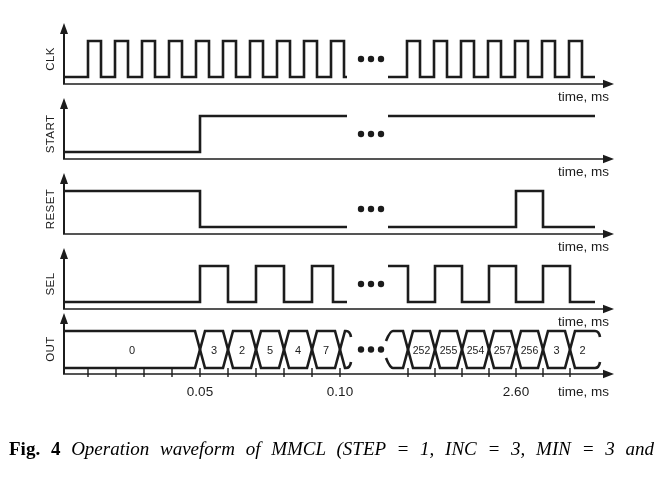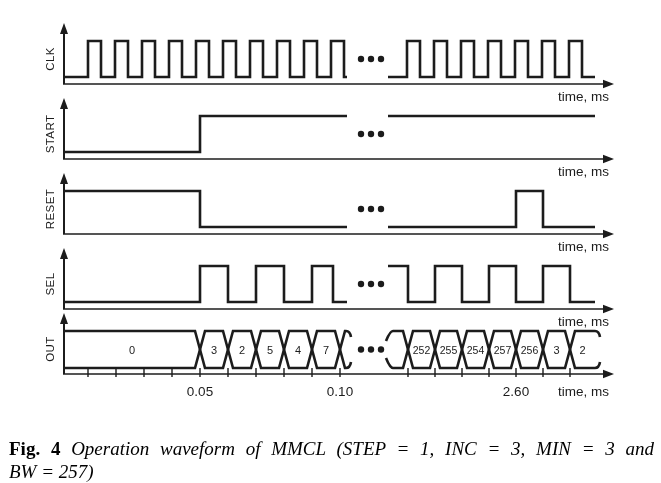--- a/index.html
+++ b/index.html
@@ -122,15 +122,14 @@
         <line x1="543" y1="368" x2="543" y2="377" stroke="#1c1c1c" stroke-width="1.4"></line>
         <line x1="570" y1="368" x2="570" y2="377" stroke="#1c1c1c" stroke-width="1.4"></line>
         <text fill="#1c1c1c" font-family="&quot;Liberation Sans&quot;, sans-serif" x="200" y="396" text-anchor="middle" font-size="13.5">0.05</text>
         <text fill="#1c1c1c" font-family="&quot;Liberation Sans&quot;, sans-serif" x="340" y="396" text-anchor="middle" font-size="13.5">0.10</text>
         <text fill="#1c1c1c" font-family="&quot;Liberation Sans&quot;, sans-serif" x="516" y="396" text-anchor="middle" font-size="13.5">2.60</text>
       </g>
     </svg>
 
   <div class="caption">
     <div class="cap-line1"><span class="cap-label">Fig. 4</span> <span class="cap-body">Operation waveform of MMCL (STEP = 1, INC = 3, MIN = 3 and</span></div>
-    <div class="cap-line2"><span class="cap-body">BW = 257)</span></div>
   </div>
 </div>
 
 </body></html>

